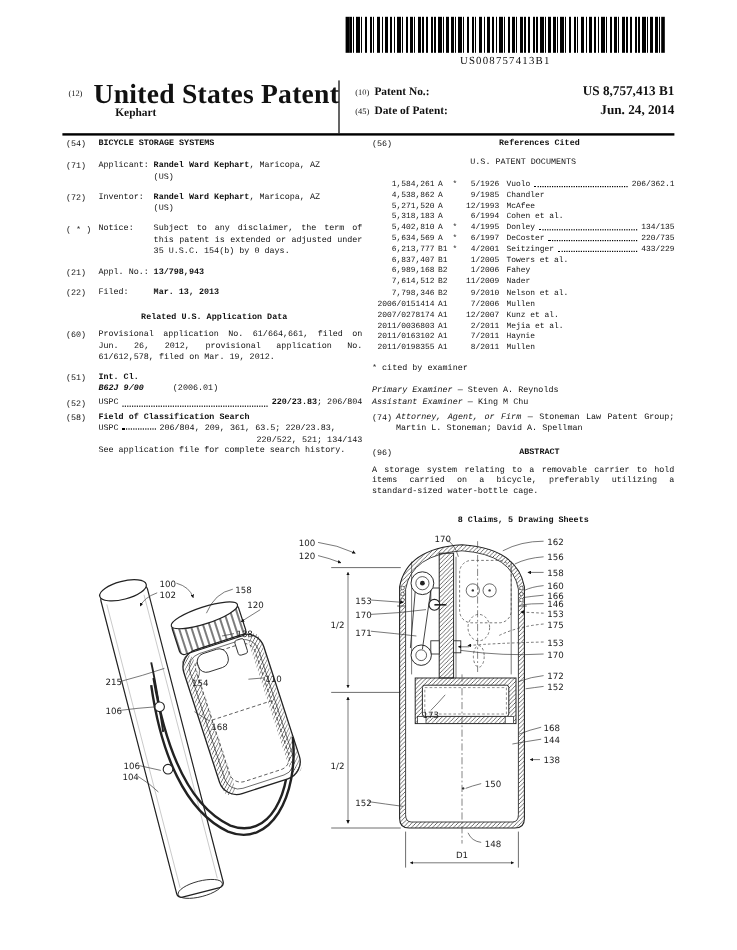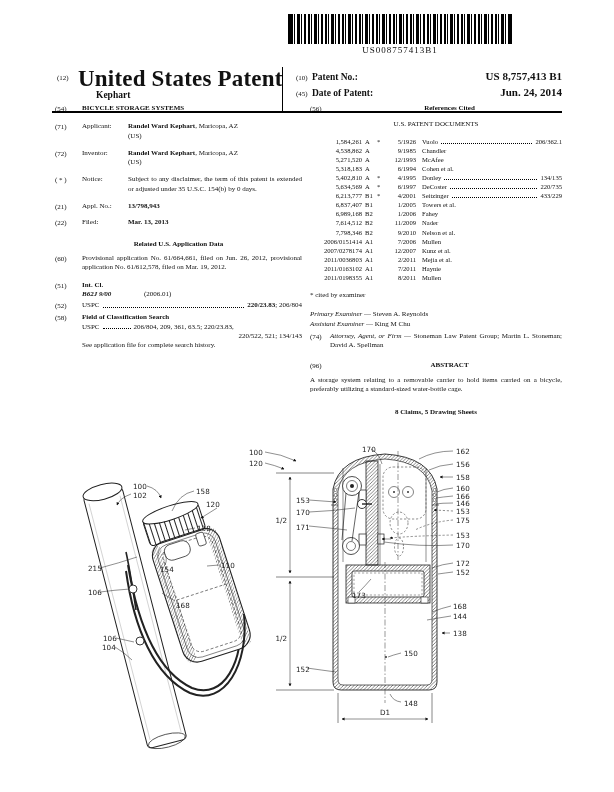--- a/index.html
+++ b/index.html
@@ -1,20 +1,20 @@
 <!DOCTYPE html>
 <html><head>
 <meta charset="utf-8">
 <style>
   * { margin:0; padding:0; box-sizing:border-box; }
   html,body { width:614px; height:792px; background:#fff; }
   body { position:relative; font-family:"Liberation Serif", serif; color:#111; overflow:hidden; }
 
   
-  .barcode-wrap { position:absolute; left:288px; top:14px; width:224px; }
+  .barcode-wrap { position:absolute; left:288px; top:14px; width:266px; }
   .barcode { height:30px;
     background: repeating-linear-gradient(90deg,
       #000 0 2px, #fff 2px 3px, #000 3px 4px, #fff 4px 6px,
       #000 6px 9px, #fff 9px 10px, #000 10px 11px, #fff 11px 13px,
       #000 13px 15px, #fff 15px 17px);
     border-left:3px solid #000; border-right:3px solid #000; }
   .barcode-text { text-align:center; font-size:9px; letter-spacing:1px; margin-top:1px; }
 
   
   .fieldnum { font-size:7px; }
@@ -23,21 +23,21 @@
   .hdr-surname { position:absolute; left:96px; top:90px; font-size:9.5px; font-weight:bold; }
   .hdr-right { position:absolute; left:296px; top:70px; width:266px; }
   .hdr-row { display:flex; align-items:baseline; margin-bottom:4px; }
   .hdr-row .fieldnum { width:16px; }
   .hdr-lbl { font-weight:bold; font-size:9.5px; }
   .hdr-val { flex:1; text-align:right; font-weight:bold; font-size:11px; }
   .hdr-vline { position:absolute; left:282px; top:67px; width:1px; height:44px; background:#000; }
   .hdr-rule { position:absolute; left:52px; top:111px; width:510px; height:1.5px; background:#000; }
 
   
-  .col { position:absolute; top:104px; font-size:7px; line-height:9.3px; }
+  .col { position:absolute; top:116px; font-size:7px; line-height:9.3px;font-family:Liberation Mono, monospace; }
   .col-left  { left:55px;  width:247px; }
   .col-right { left:310px; width:252px; }
   .b { font-weight:bold; }
   .it { font-style:italic; }
   .bi { font-weight:bold; font-style:italic; }
   .row { display:flex; margin-bottom:8px; }
   .row .fieldnum { width:27px; flex:none; padding-top:1px; }
   .row .content { flex:1; }
   .lblval { display:flex; }
   .lblval .lbl { width:46px; flex:none; }

